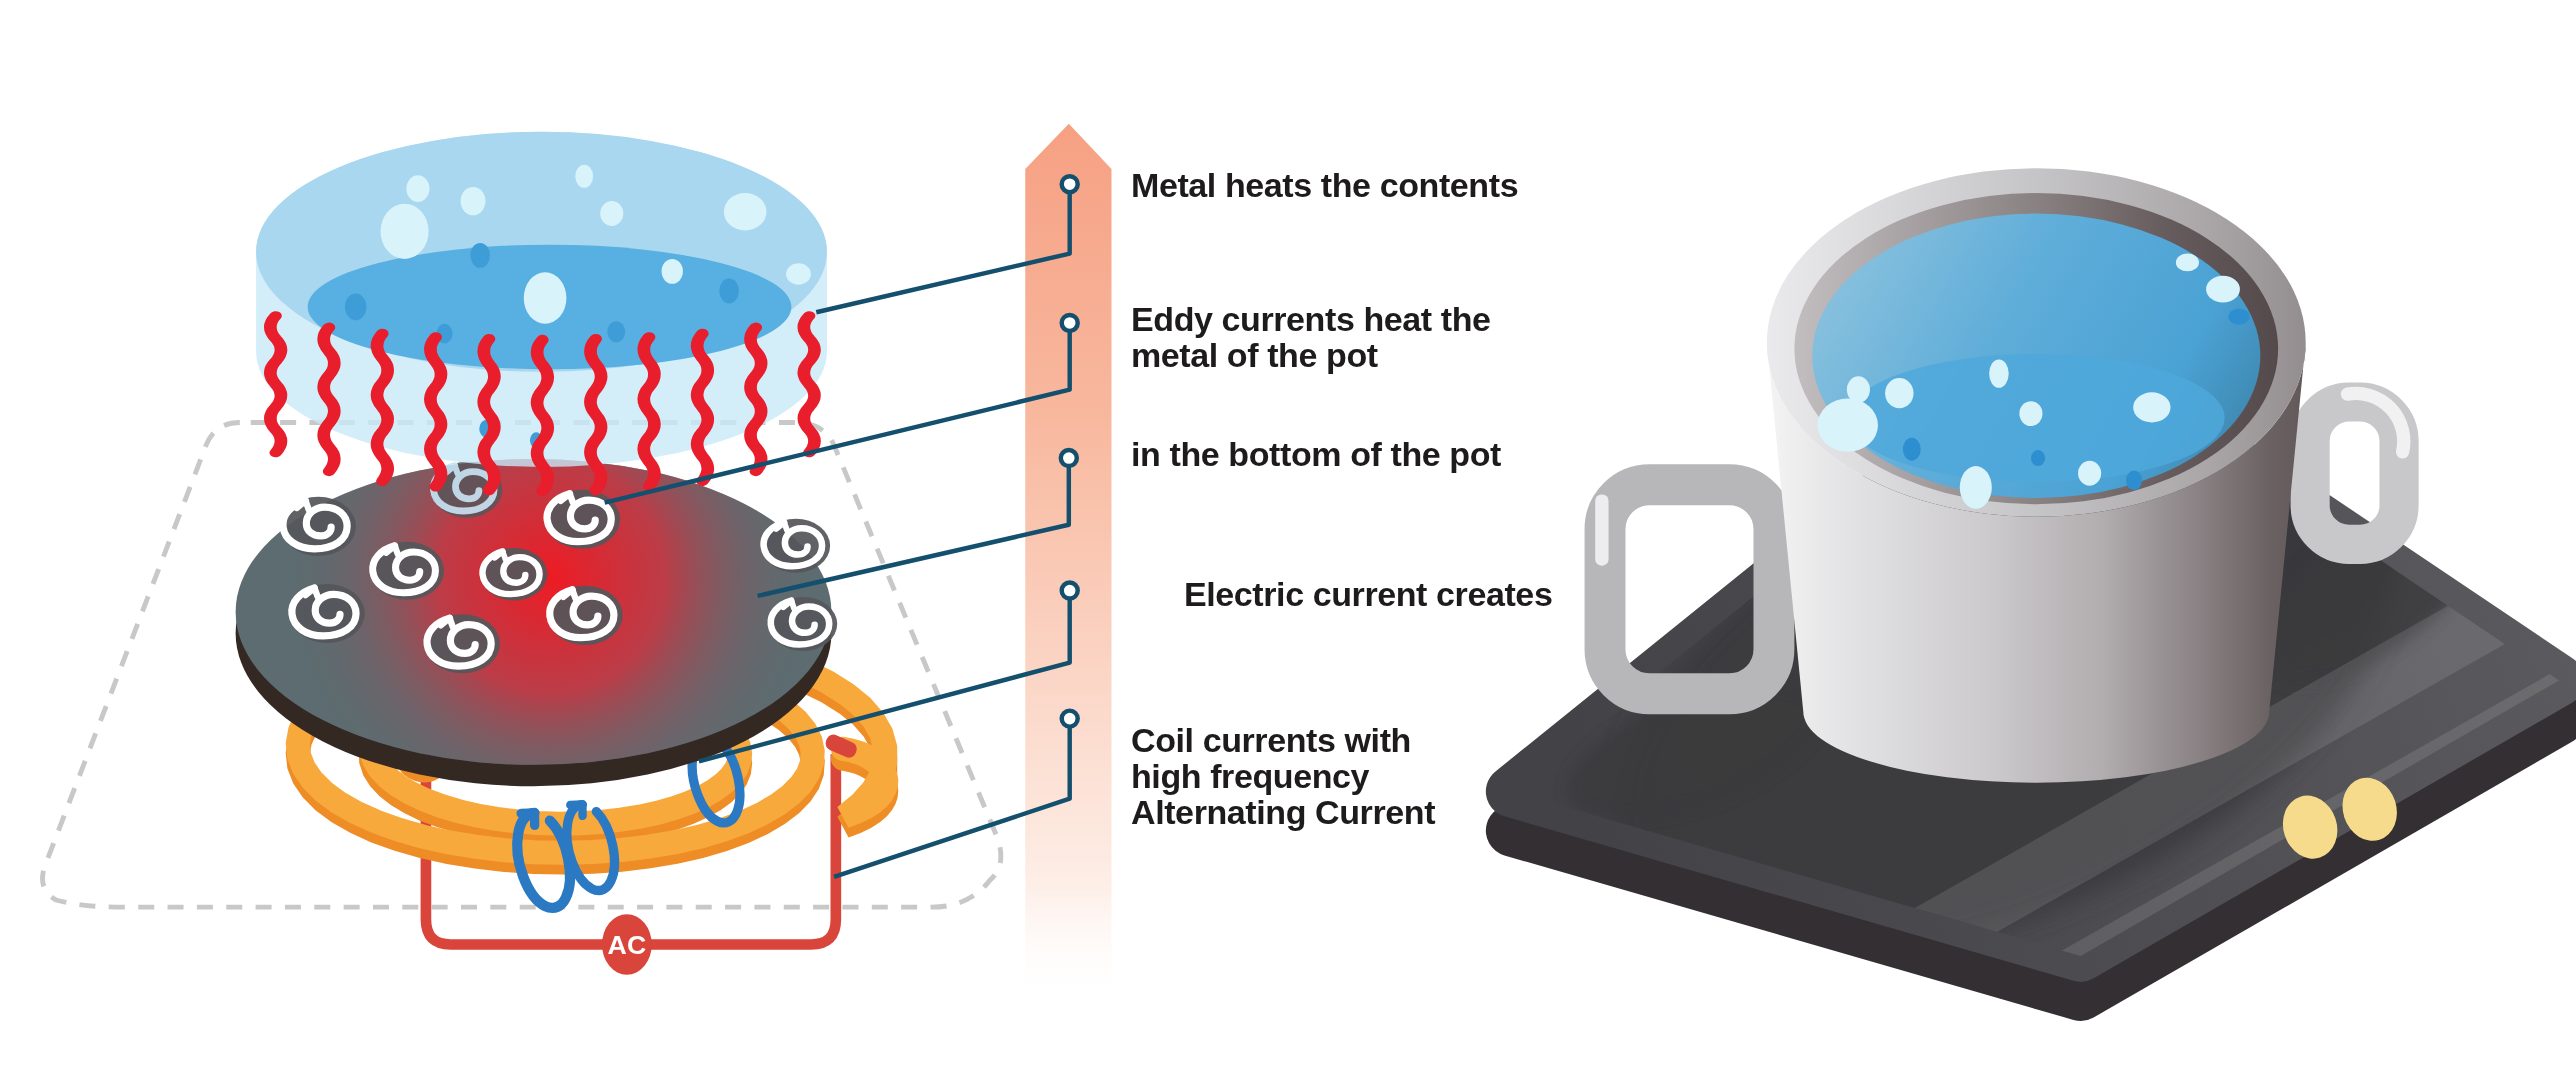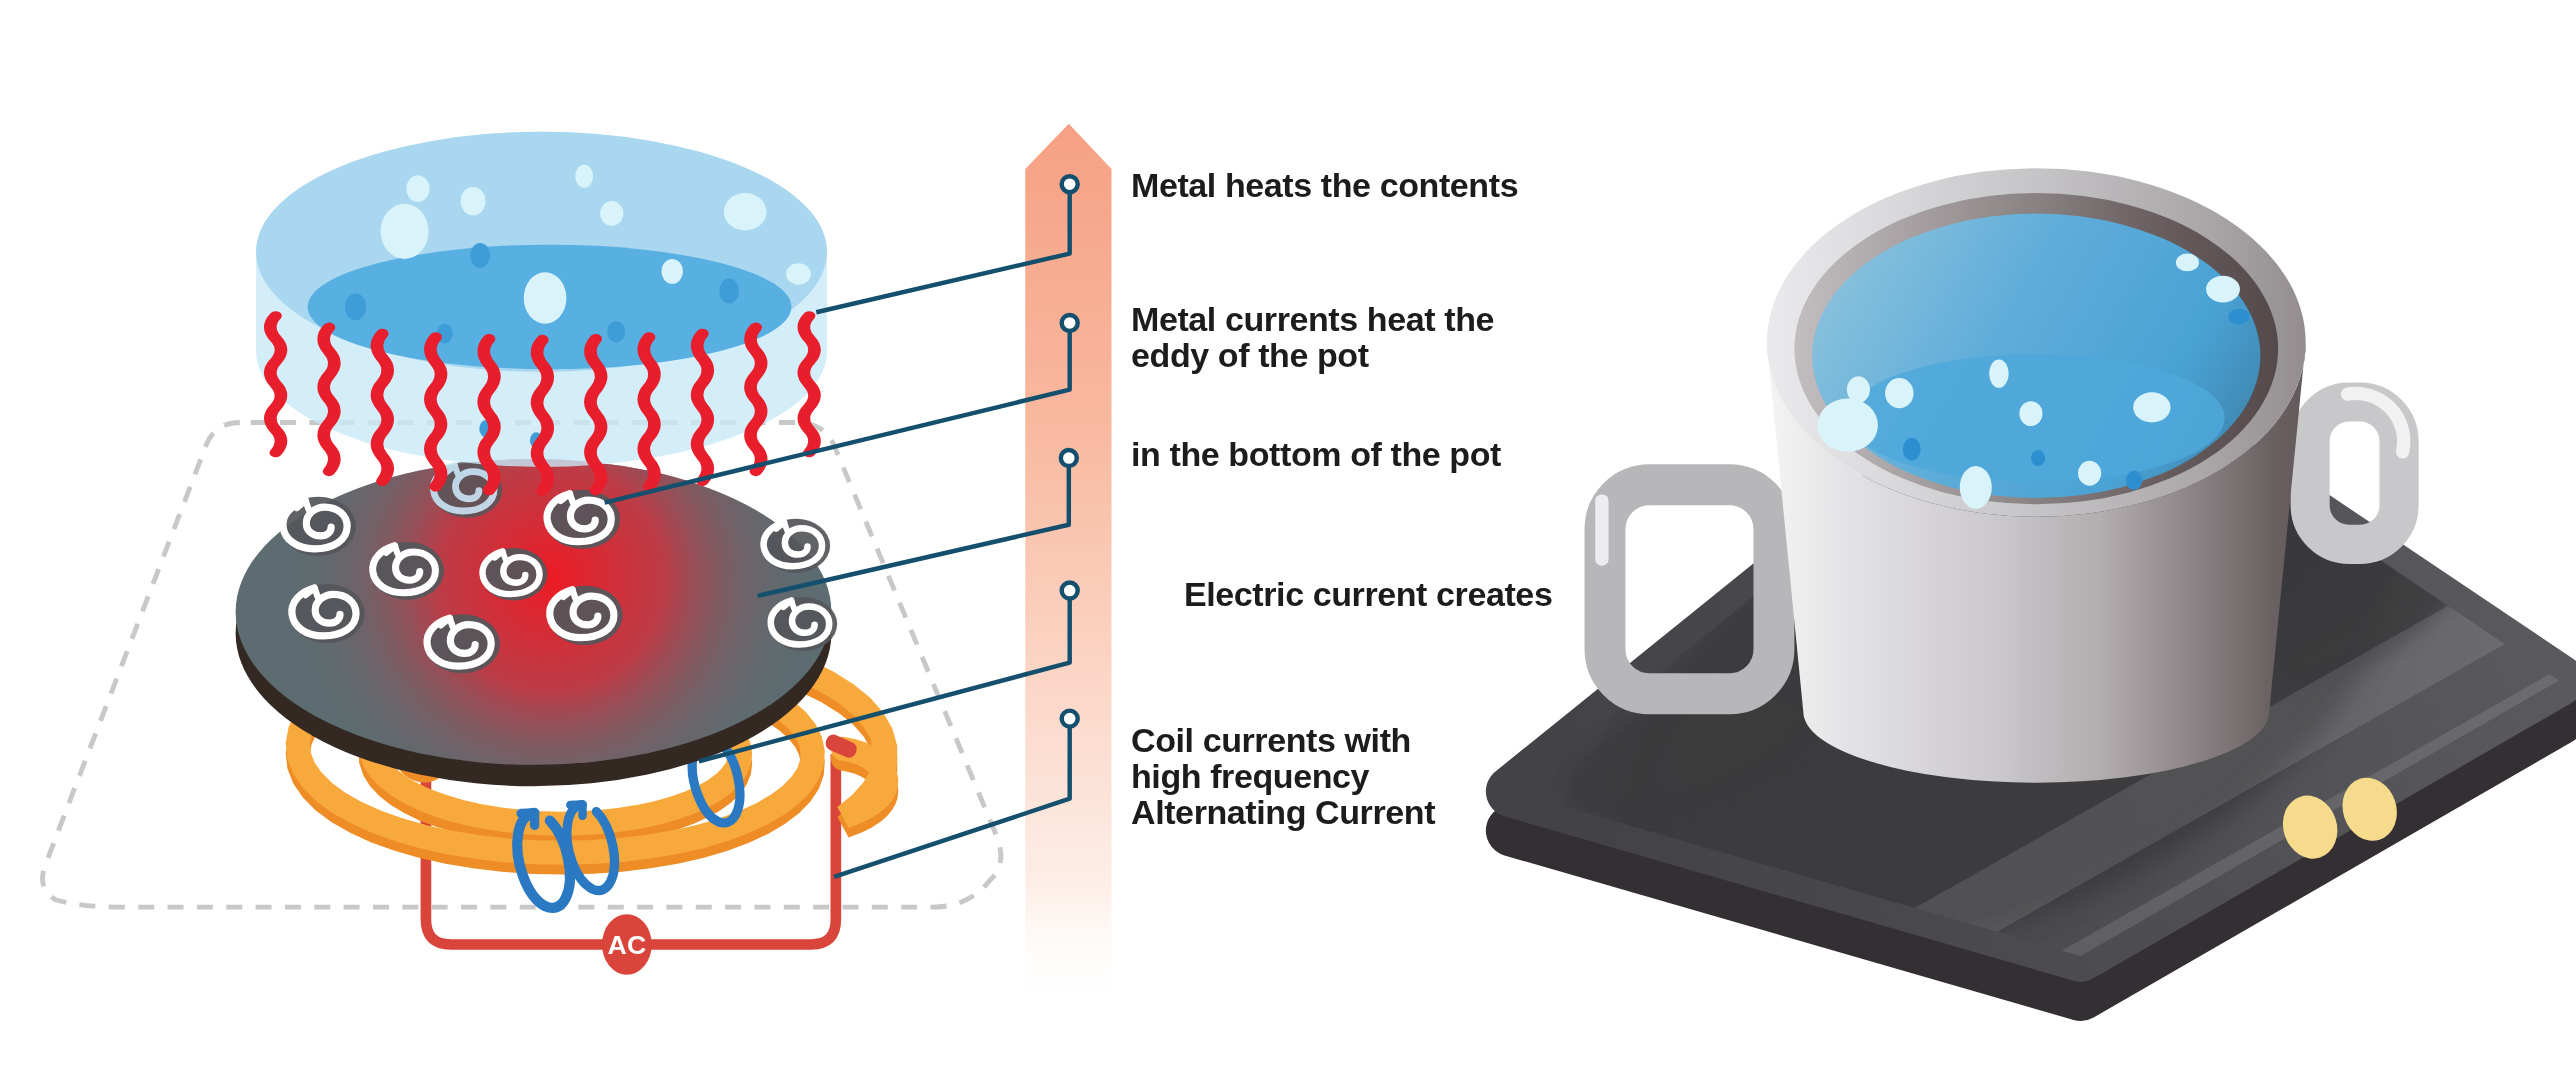--- a/index.html
+++ b/index.html
@@ -242,22 +242,22 @@
         </g>
       </g>
     </g>
   </g>
 </svg>
 
 <div class="step-label" style="left:1131px;top:167px">
   <div>Metal heats the contents</div>
 </div>
 <div class="step-label" style="left:1131px;top:301px">
-  <div>Metal currents heat the</div>
-  <div>eddy of the pot</div>
+  <div>Eddy currents heat the</div>
+  <div>metal of the pot</div>
 </div>
 <div class="step-label" style="left:1131px;top:436px">
   <div>in the bottom of the pot</div>
 </div>
 <div class="step-label" style="left:1184px;top:576px">
   <div>Electric current creates</div>
 </div>
 <div class="step-label" style="left:1131px;top:722px">
   <div>Coil currents with</div>
   <div>high frequency</div>

